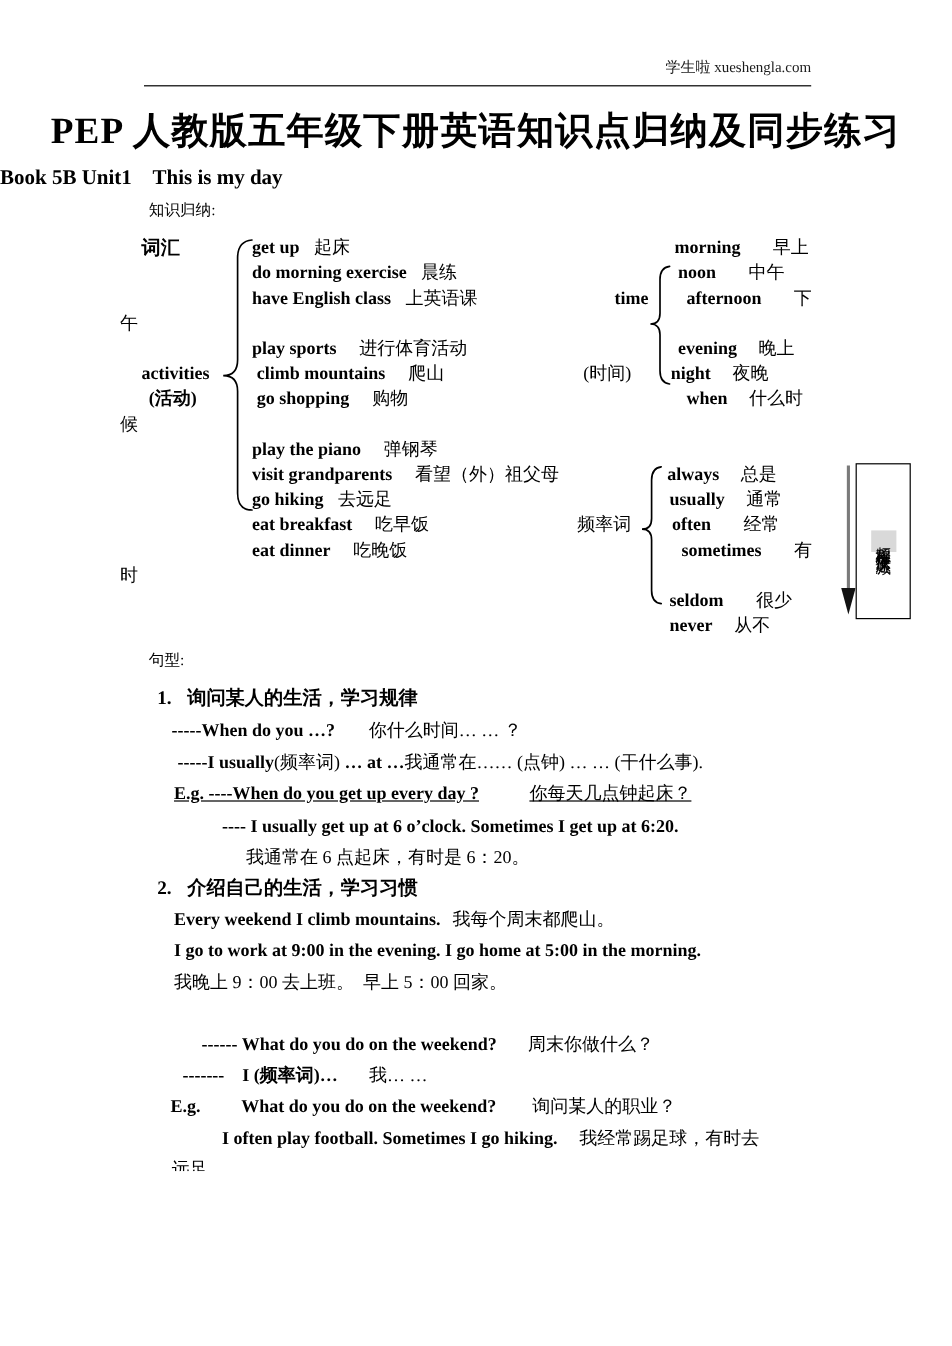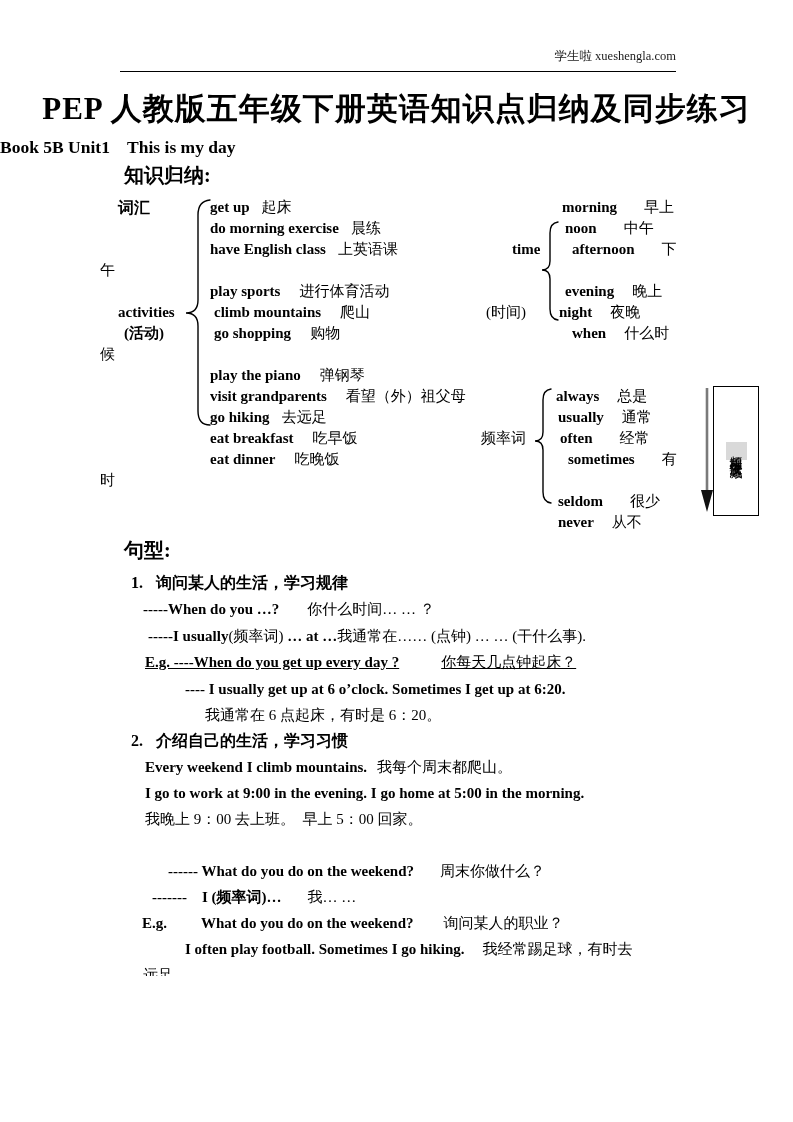--- a/index.html
+++ b/index.html
@@ -4,21 +4,21 @@
 <style>
   html,body{margin:0;padding:0;background:#fff;}
   .page{position:relative;width:793px;height:976px;background:#ffffff;overflow:hidden;
         font-family:"Liberation Serif",serif;color:#000;}
   .abs{position:absolute;white-space:pre;line-height:21px;font-size:15px;}
   .b{font-weight:bold;}
   .site{font-size:12.5px;color:#1a1a1a;}
   .rule{position:absolute;left:120px;top:71px;width:556px;border-top:1.6px solid #000;}
   .doc-title{left:0;right:0;top:92px;text-align:center;font-size:31px;font-weight:bold;line-height:34px;letter-spacing:1px;}
   .doc-subtitle{left:0;right:0;top:135px;font-size:17.5px;font-weight:bold;line-height:24px;}
-  .sec-head{font-size:20px;font-weight:bold;line-height:24px;}
+  .sec-head{font-size:13px;font-weight:normal;line-height:24px;}
   .vlabel{font-size:16px;font-weight:bold;}
   .en{font-weight:bold;}
   .zh{margin-left:12px;}
   .zhw{margin-left:19px;}
   .rzh{margin-left:18px;}
   .rzhw{margin-left:27px;}
   .num{font-weight:bold;font-size:16px;}
   .ptitle{font-weight:bold;font-size:16px;margin-left:13px;}
   .gap10{margin-left:10px;} .gap15{margin-left:15px;} .gap16{margin-left:16px;}
   .gap18{margin-left:18px;} .gap24{} .gap26{margin-left:26px;}

